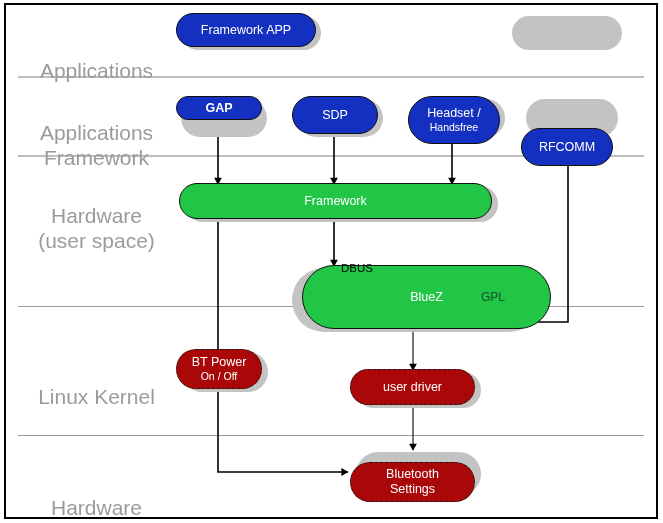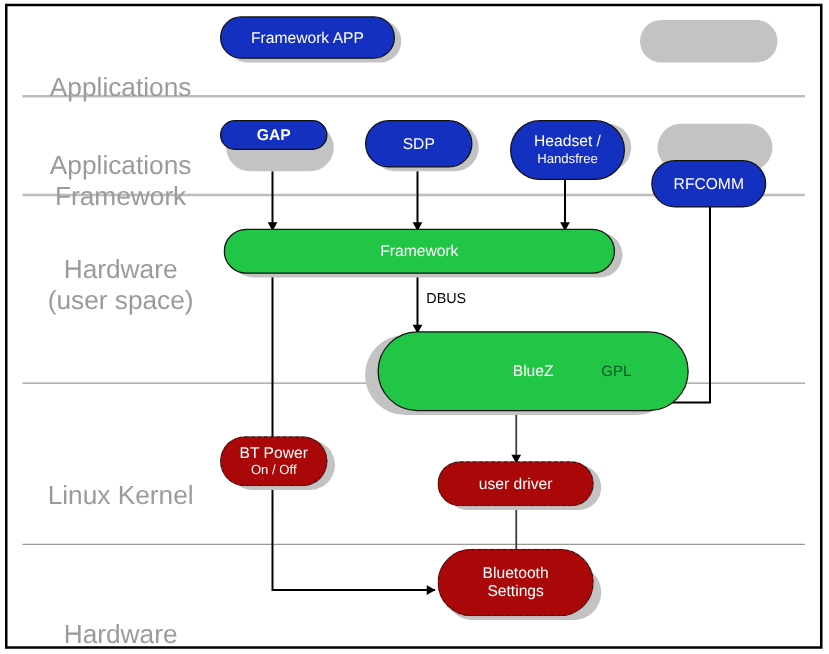--- a/index.html
+++ b/index.html
@@ -88,20 +88,21 @@
     line-height: 14px;
     z-index: 6;
     margin-top: 18px;
   }
   .wire-label {
     position: absolute;
     color: #000000;
     font-size: 11.5px;
     line-height: 14px;
     z-index: 6;
+    margin-top: 29px;
   }
 </style>
 </head>
 <body>
 
 <div id="stage">
 
   <div id="frame"></div>
 
   <div class="divider" style="left:18px; top:76px;  width:626px;"></div>
@@ -193,18 +194,18 @@
     <span class="l1">BT Power</span>
     <span class="l2">On / Off</span>
   </div>
 
   <div class="shadow" style="left:356px; top:372px; width:125px; height:36px;"></div>
   <div class="node red" style="left:350px; top:369px; width:125px; height:36px;">
     <span class="l1">user driver</span>
   </div>
 
   <div class="shadow" style="left:356px; top:452px; width:125px; height:44px;"></div>
-  <div class="node red" style="left:350px; top:439px; width:125px; height:54px;">
+  <div class="node red" style="left:350px; top:462px; width:125px; height:40px;">
     <span class="l1">Bluetooth</span>
     <span class="l1">Settings</span>
   </div>
 
 </div>
 
 </body></html>

